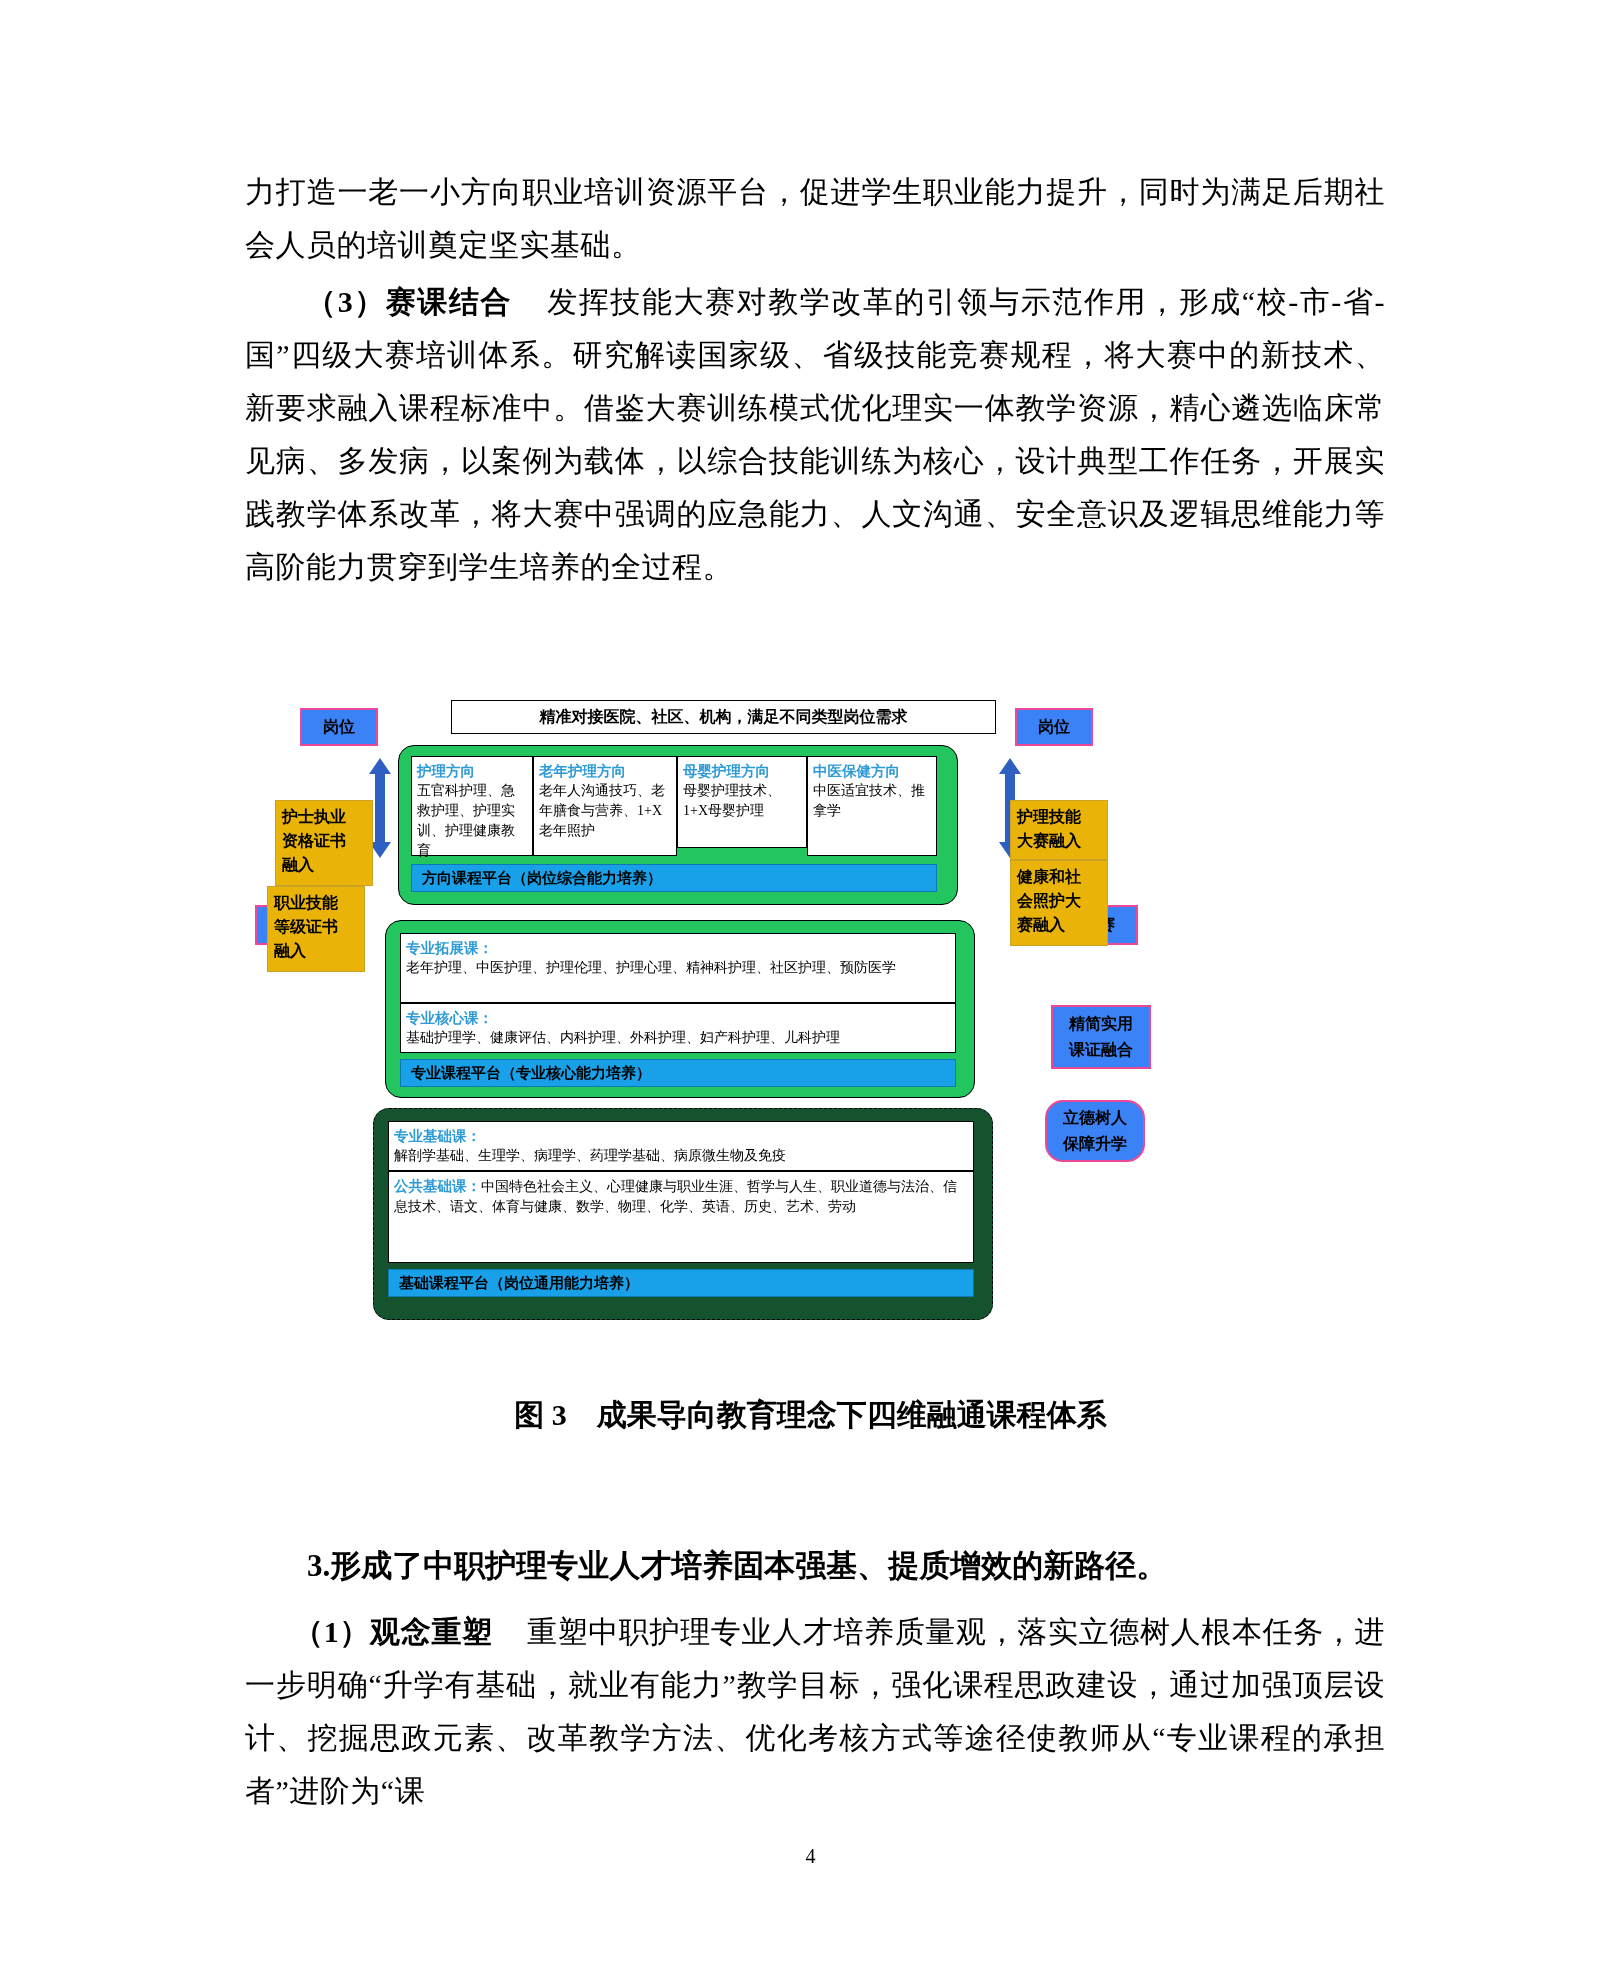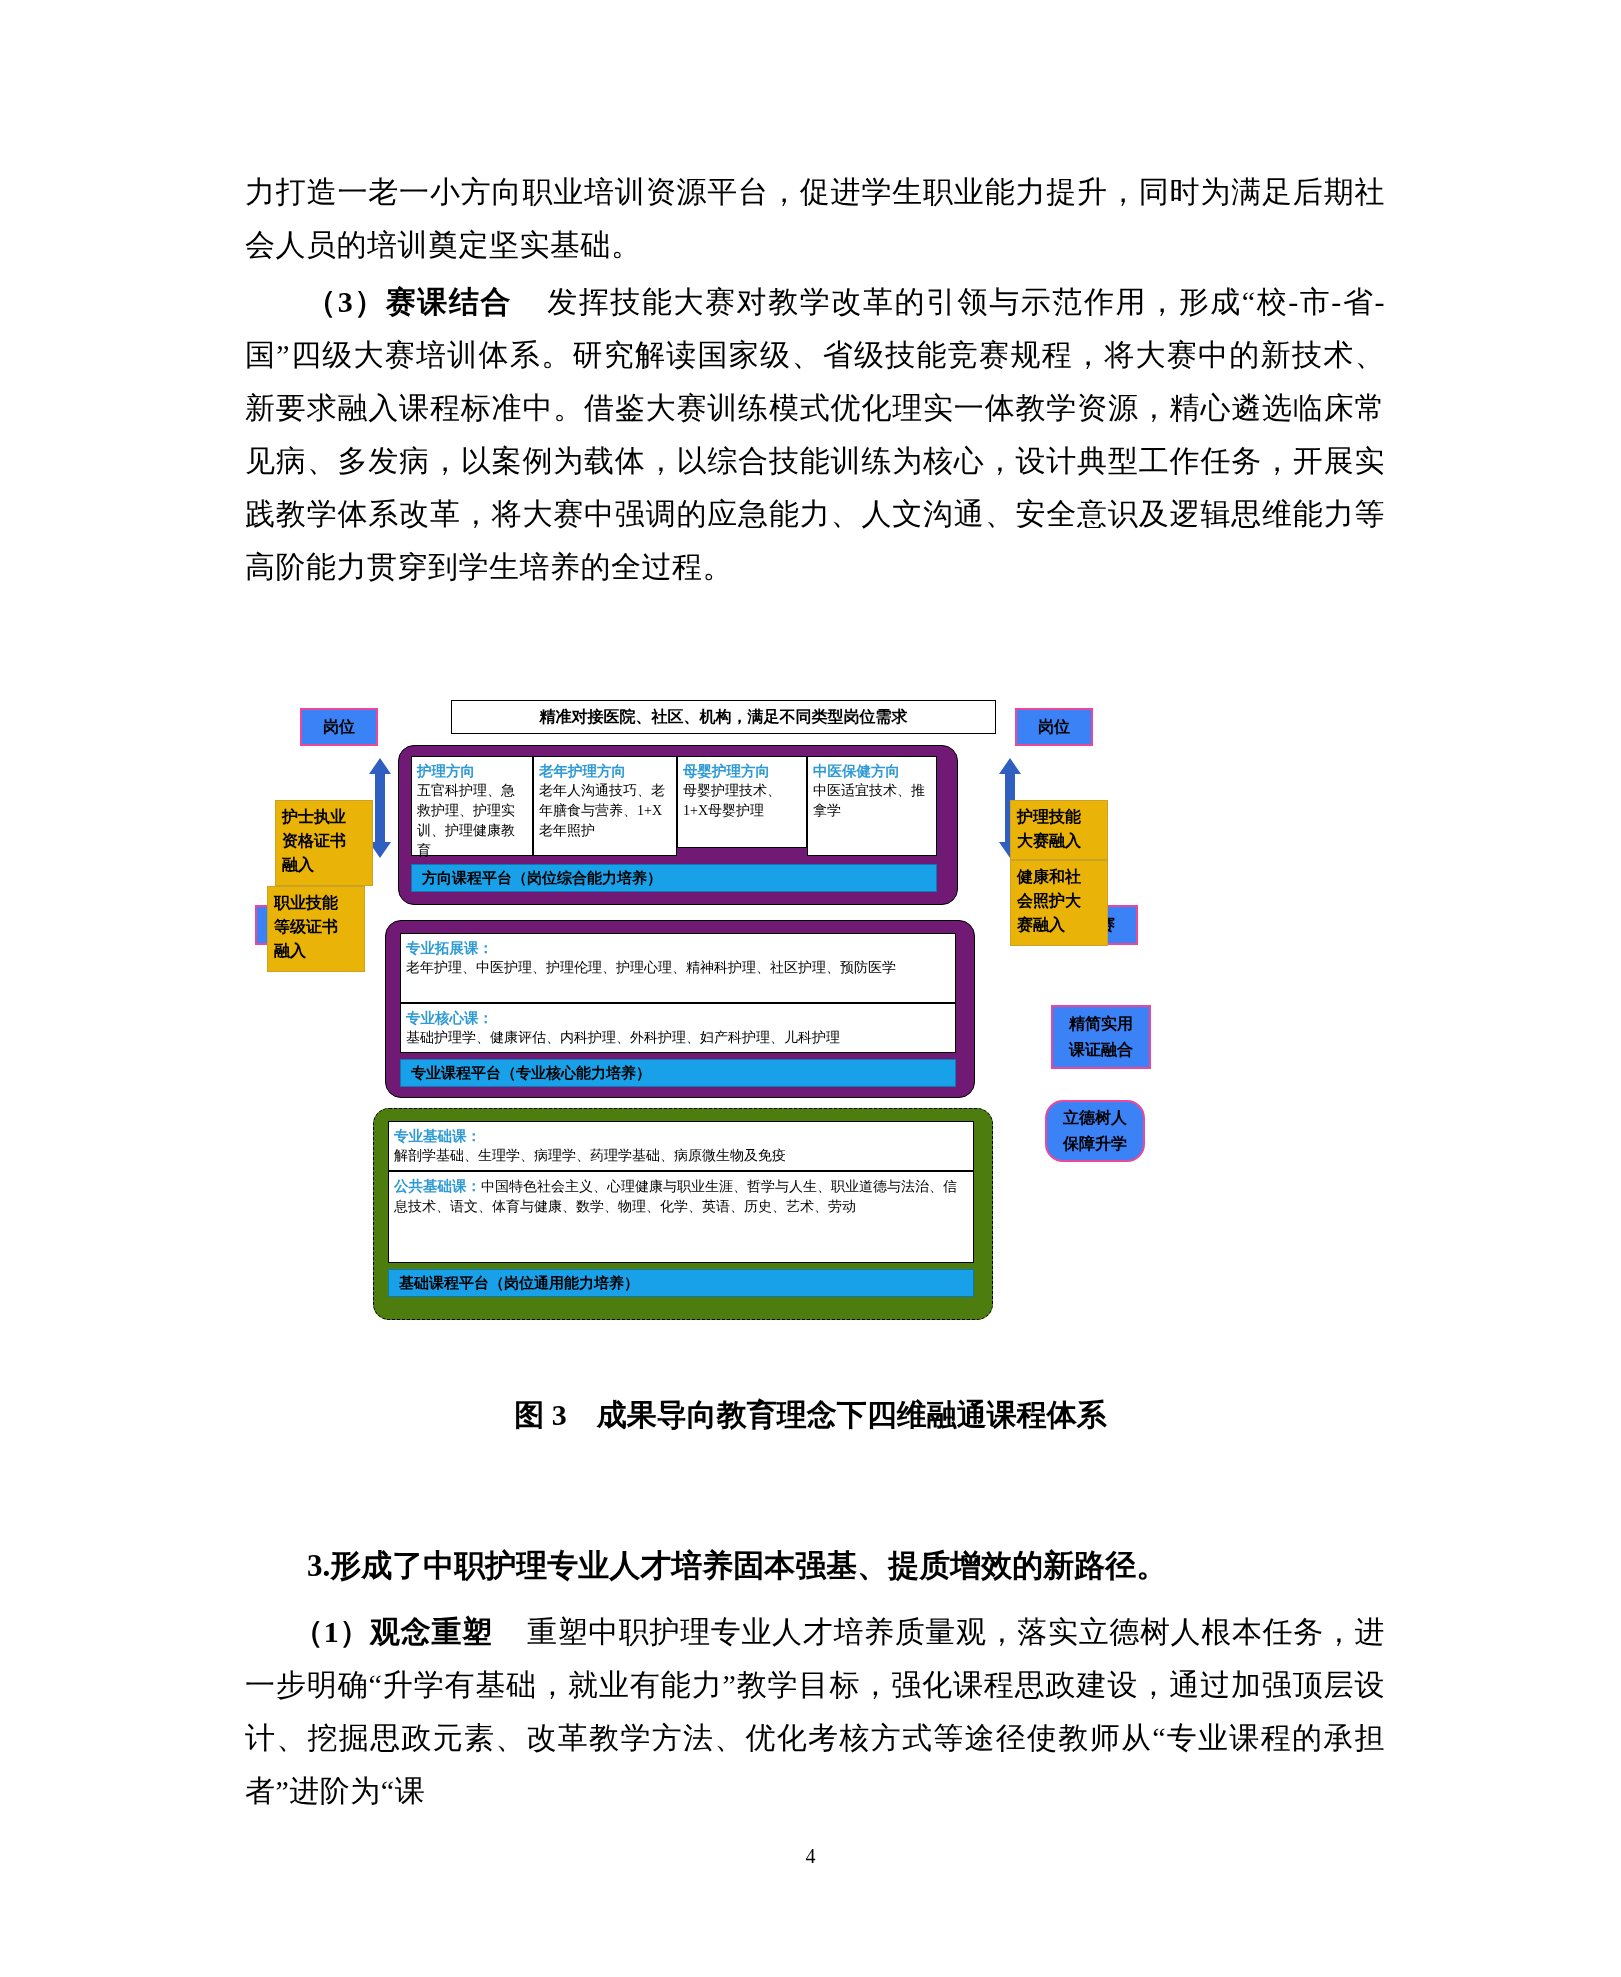--- a/index.html
+++ b/index.html
@@ -80,26 +80,26 @@
     display: flex;
     align-items: center;
     justify-content: center;
     font-family: "Liberation Serif", "DejaVu Serif", serif;
     background: #fff;
     margin-left: 46px;
   }
   .round-panel {
     border: 1.5px solid #000;
     border-radius: 16px;
-    background: #701a75;
+    background: #22c55e;
   }
   .dashed-panel {
     border: 1.5px dashed #000;
     border-radius: 16px;
-    background: #4d7c0f;
+    background: #14532d;
   }
   .inner-cell {
     border: 1px solid #000;
     background: #fff;
     box-sizing: border-box;
     padding: 4px 5px;
     font-size: 14px;
     line-height: 20px;
     font-family: "Liberation Serif", "DejaVu Serif", serif;
   }

